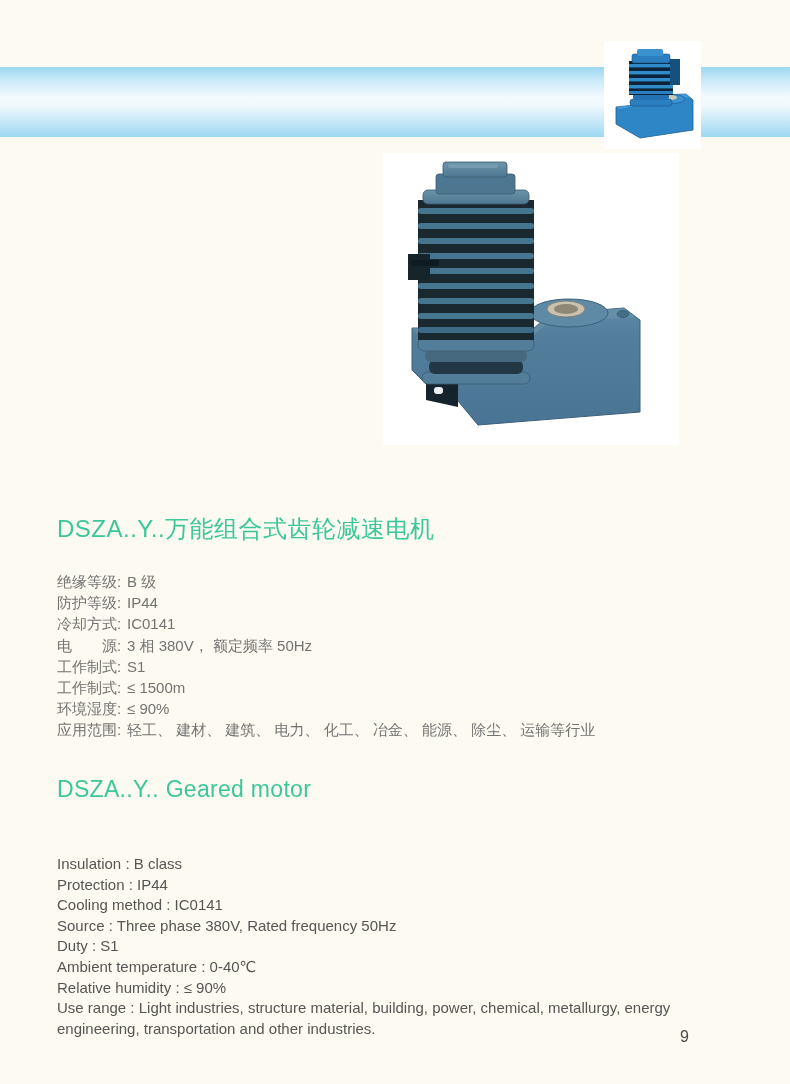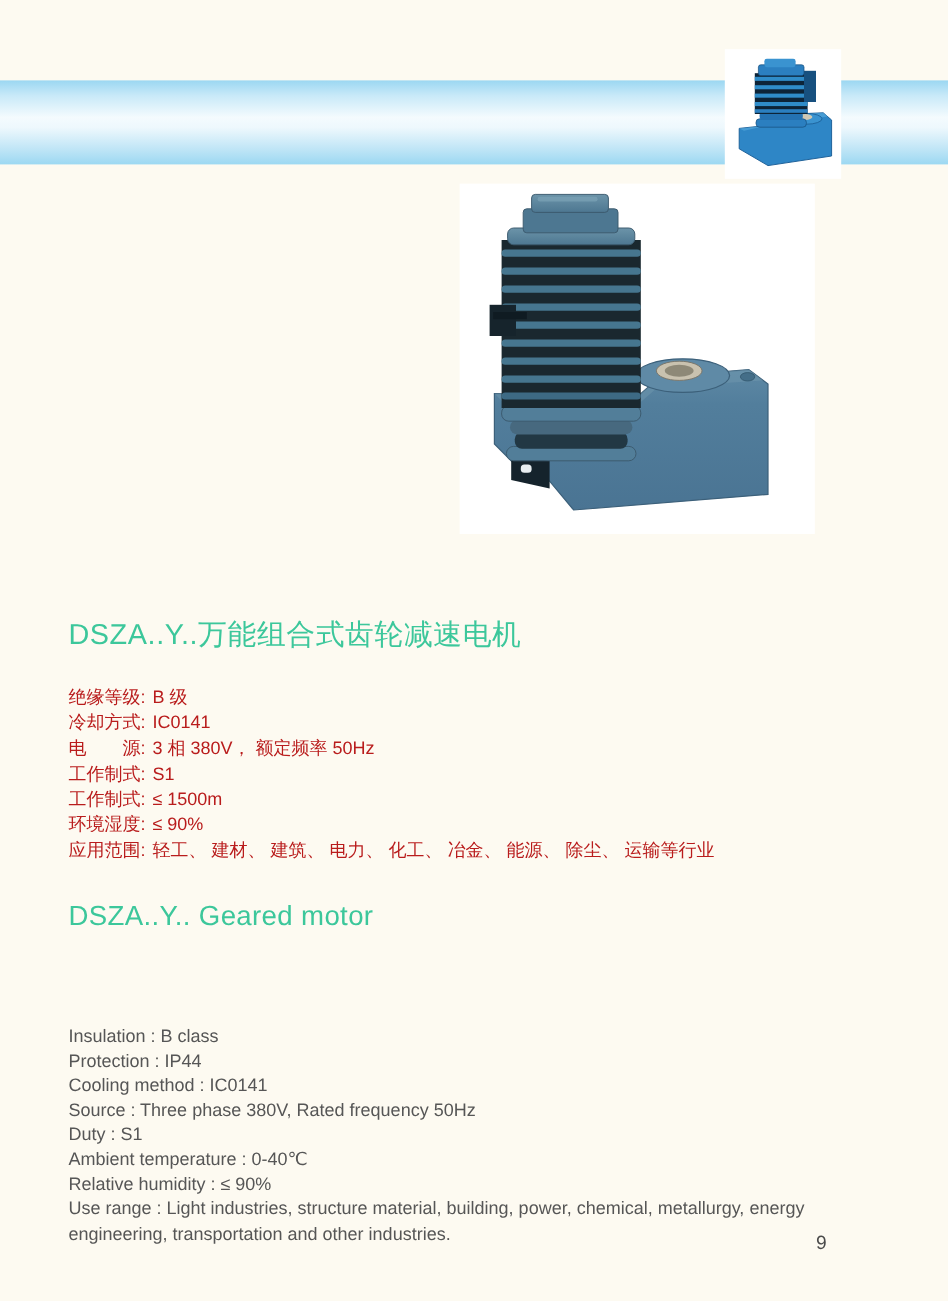--- a/index.html
+++ b/index.html
@@ -40,28 +40,28 @@
     left: 57px; top: 513px;
     font-size: 24px;
     color: #3cc79b;
     letter-spacing: 0.5px;
     white-space: nowrap;
   }
   .cn-specs {
     position: absolute;
     left: 57px; top: 571px;
     font-size: 15px;
-    color: #b91c1c;
+    color: #737373;
   }
   .cn-specs .row { line-height: 21.2px; white-space: nowrap; }
   .cn-specs .lbl { display: inline-block; min-width: 66px; }
   .cn-specs .val { margin-left: 4px; }
   .en-title {
     position: absolute;
-    left: 57px; top: 750px;
+    left: 57px; top: 776px;
     font-size: 23px;
     color: #3cc79b;
     letter-spacing: 0.3px;
     white-space: nowrap;
   }
   .en-specs {
     position: absolute;
     left: 57px; top: 824px;
     width: 624px;
     font-size: 15px;
@@ -162,20 +162,23 @@
     </svg>
   </div>
 
   <div class="cn-title">DSZA..Y..万能组合式齿轮减速电机</div>
 
   <div class="cn-specs">
     <div class="row">
       <span class="lbl">绝缘等级:</span><span class="val">B 级</span>
     </div>
     <div class="row">
+      <span class="lbl">防护等级:</span><span class="val">IP44</span>
+    </div>
+    <div class="row">
       <span class="lbl">冷却方式:</span><span class="val">IC0141</span>
     </div>
     <div class="row">
       <span class="lbl">电　　源:</span><span class="val">3 相 380V， 额定频率 50Hz</span>
     </div>
     <div class="row">
       <span class="lbl">工作制式:</span><span class="val">S1</span>
     </div>
     <div class="row">
       <span class="lbl">工作制式:</span><span class="val">≤ 1500m</span>

